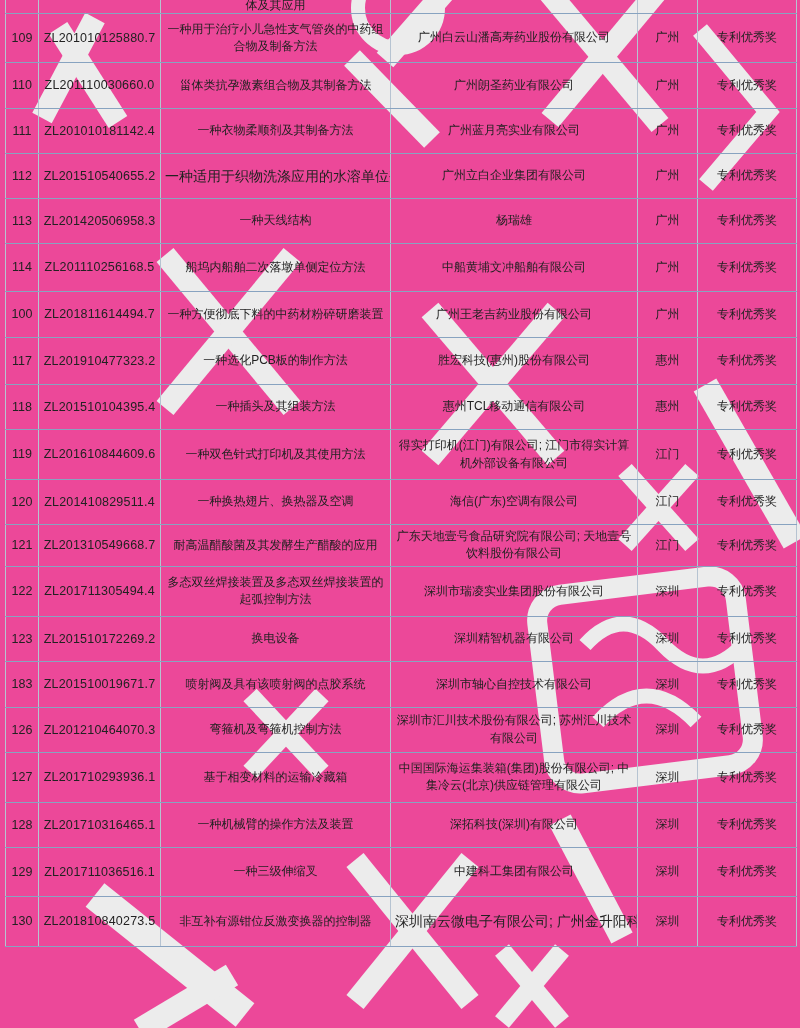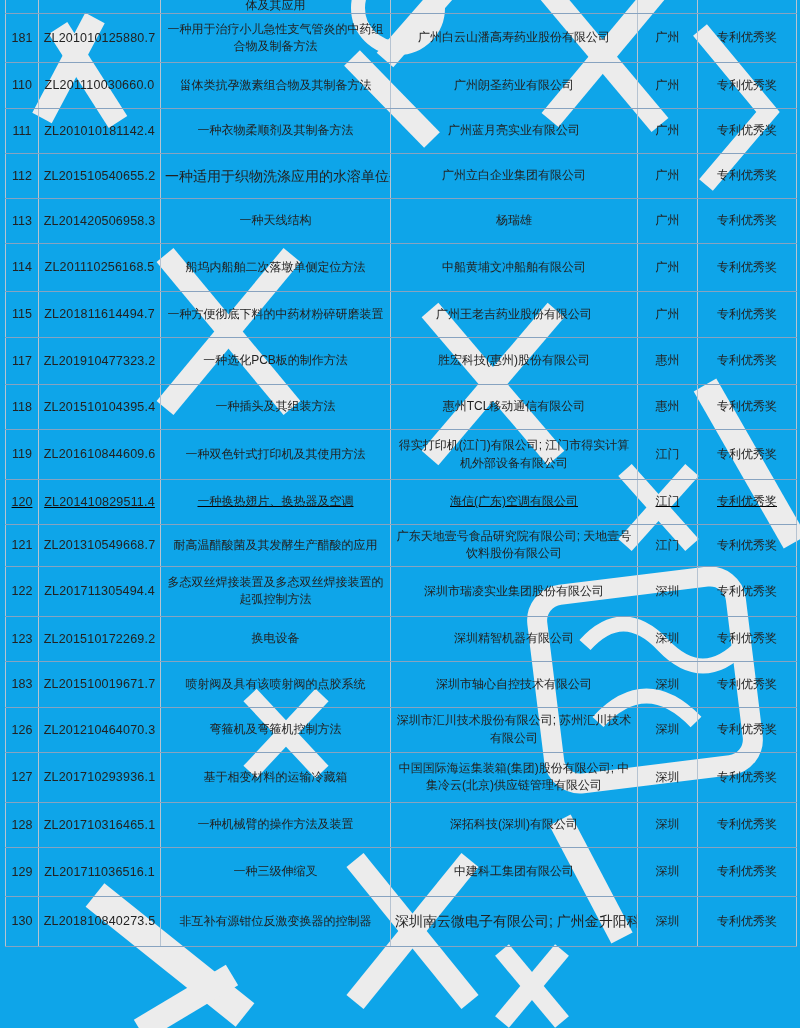--- a/index.html
+++ b/index.html
@@ -6,21 +6,21 @@
     --border-h:#87a3c0;
     --border-v:#b6c3d1;
     --text:#222222;
     --wm:#ececec;
   }
   html,body{margin:0;padding:0;}
   body{
     width:800px;height:1028px;overflow:hidden;background:#ffffff;
     font-family:"Liberation Sans", sans-serif;
   }
-  .page{position:relative;width:800px;height:1028px;background:#0ea5e9;}
+  .page{position:relative;width:800px;height:1028px;background:#ec4899;}
   .watermark{position:absolute;top:0;left:0;z-index:0;pointer-events:none;color:var(--wm);}
   table.award-table{
     position:absolute;left:5px;top:0;width:791px;z-index:1;
     border-collapse:collapse;table-layout:fixed;background:transparent;
   }
   td{
     border-left:1px solid var(--border-v);
     border-right:1px solid var(--border-v);
     border-top:1px solid var(--border-h);
     border-bottom:1px solid var(--border-h);
@@ -85,21 +85,21 @@
         <td class="c-no"></td>
         <td class="c-patent"></td>
         <td class="c-title">
           <span class="frag">体及其应用</span>
         </td>
         <td class="c-company"></td>
         <td class="c-city"></td>
         <td class="c-award"></td>
       </tr>
     <tr style="height: 49px;">
-    <td class="c-no">181</td>
+    <td class="c-no">109</td>
     <td class="c-patent">ZL201010125880.7</td>
     <td class="c-title">一种用于治疗小儿急性支气管炎的中药组合物及制备方法</td>
     <td class="c-company">广州白云山潘高寿药业股份有限公司</td>
     <td class="c-city">广州</td>
     <td class="c-award">专利优秀奖</td>
   </tr>
         <tr style="height: 46px;">
     <td class="c-no">110</td>
     <td class="c-patent">ZL201110030660.0</td>
     <td class="c-title">甾体类抗孕激素组合物及其制备方法</td>
@@ -133,21 +133,21 @@
   </tr>
         <tr style="height: 48px;">
     <td class="c-no">114</td>
     <td class="c-patent">ZL201110256168.5</td>
     <td class="c-title">船坞内船舶二次落墩单侧定位方法</td>
     <td class="c-company">中船黄埔文冲船舶有限公司</td>
     <td class="c-city">广州</td>
     <td class="c-award">专利优秀奖</td>
   </tr>
         <tr style="height: 46px;">
-    <td class="c-no">115</td>
+    <td class="c-no">100</td>
     <td class="c-patent">ZL201811614494.7</td>
     <td class="c-title">一种方便彻底下料的中药材粉碎研磨装置</td>
     <td class="c-company">广州王老吉药业股份有限公司</td>
     <td class="c-city">广州</td>
     <td class="c-award">专利优秀奖</td>
   </tr>
         <tr style="height: 47px;">
     <td class="c-no">117</td>
     <td class="c-patent">ZL201910477323.2</td>
     <td class="c-title">一种选化PCB板的制作方法</td>
@@ -164,21 +164,21 @@
     <td class="c-award">专利优秀奖</td>
   </tr>
         <tr style="height: 50px;">
     <td class="c-no">119</td>
     <td class="c-patent">ZL201610844609.6</td>
     <td class="c-title">一种双色针式打印机及其使用方法</td>
     <td class="c-company">得实打印机(江门)有限公司; 江门市得实计算机外部设备有限公司</td>
     <td class="c-city">江门</td>
     <td class="c-award">专利优秀奖</td>
   </tr>
-        <tr style="height: 45px; text-decoration: underline;">
+        <tr style="height: 45px;">
     <td class="c-no">120</td>
     <td class="c-patent">ZL201410829511.4</td>
     <td class="c-title">一种换热翅片、换热器及空调</td>
     <td class="c-company">海信(广东)空调有限公司</td>
     <td class="c-city">江门</td>
     <td class="c-award">专利优秀奖</td>
   </tr>
         <tr style="height: 30px;">
     <td class="c-no">121</td>
     <td class="c-patent">ZL201310549668.7</td>

